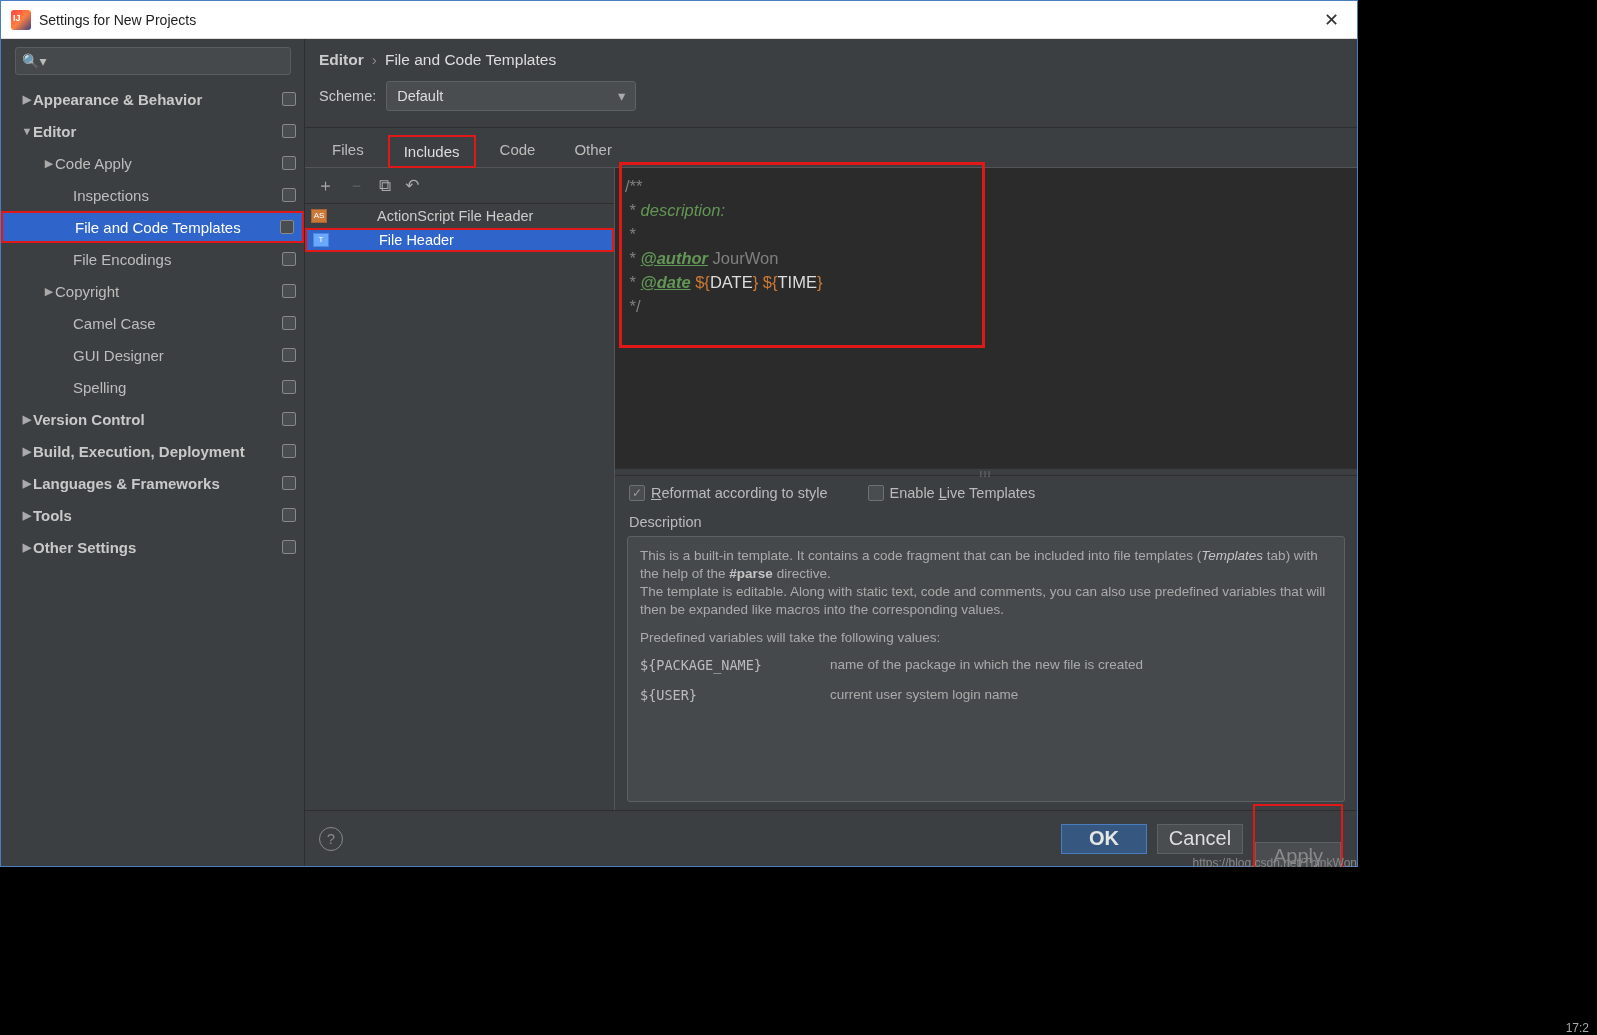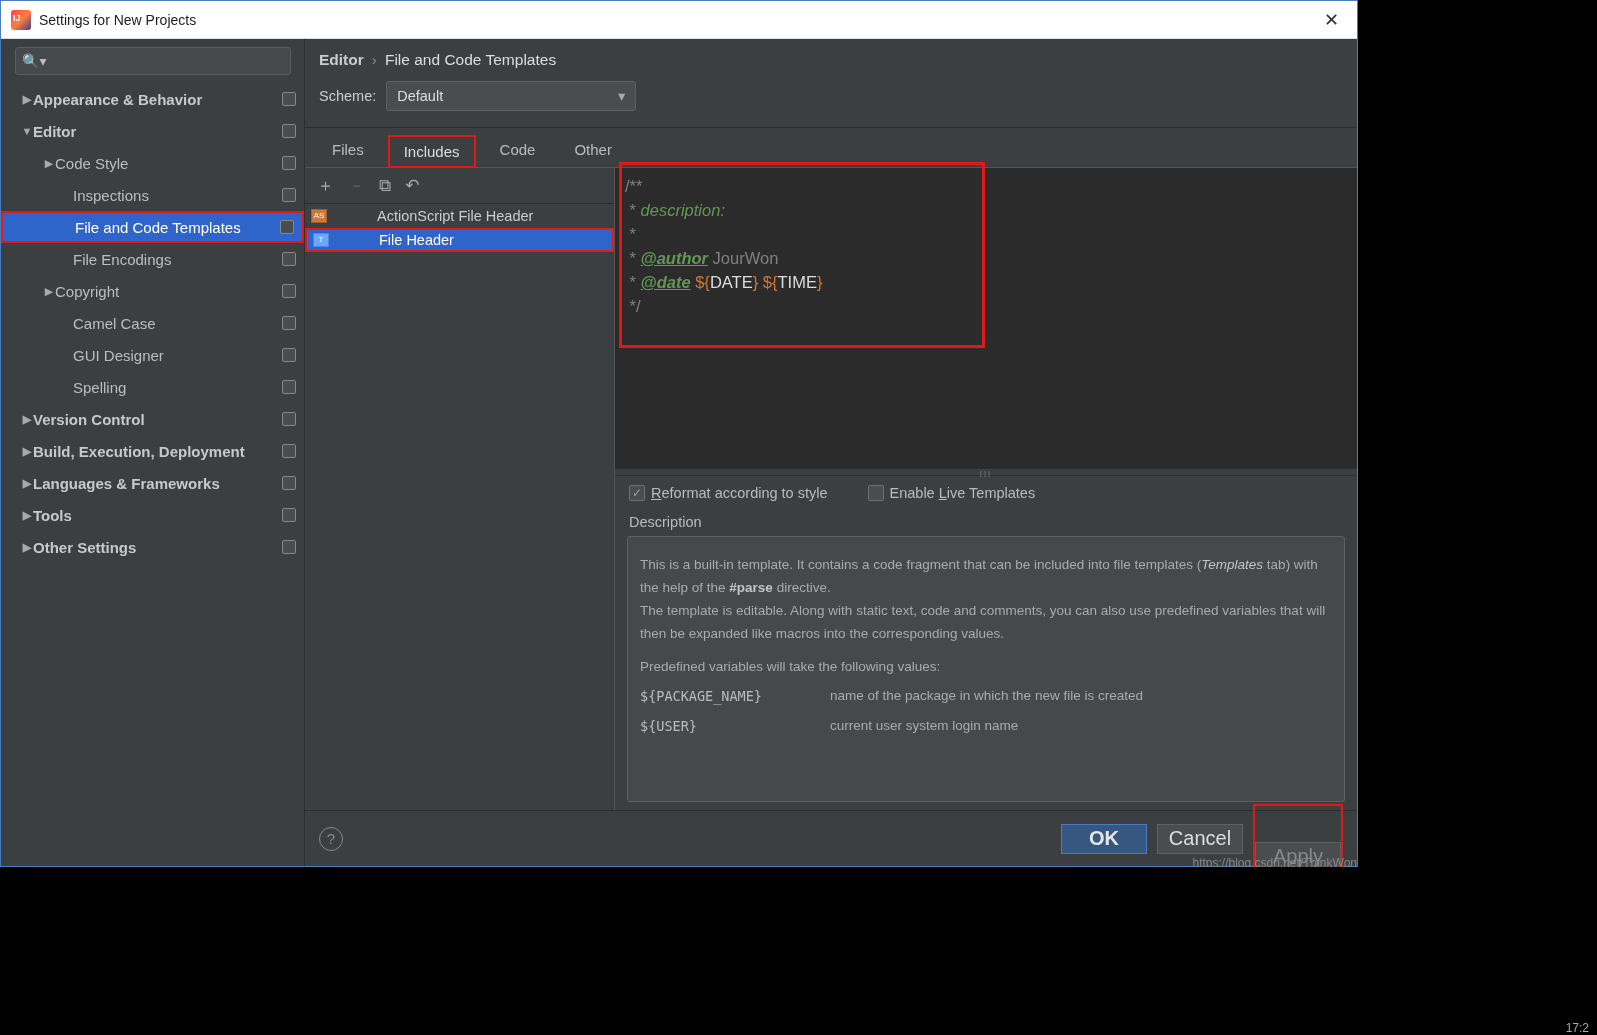--- a/index.html
+++ b/index.html
@@ -96,21 +96,21 @@
   .optsrow { height:34px; display:flex; align-items:center; gap:40px; padding:0 14px; color:#bbb; font-size:14.5px;}
   .chk { display:flex; align-items:center; gap:6px;}
   .chkbox { width:16px; height:16px; background:#4a4d4f; border:1px solid #6e7173; border-radius:2px; display:flex; align-items:center; justify-content:center; font-size:12px; color:#999;}
   .u { text-decoration: underline; }
   .desclabel { padding: 4px 14px 2px 14px; color:#bbb; font-size:14.5px;}
   .descbox {
     flex:1; margin: 4px 12px 8px 12px; background:#46494b; border:1px solid #5e6163;
     border-radius:3px; padding: 10px 12px; color:#aaa; font-size:13.5px; overflow:auto;
     position:relative;
   }
-  .descbox p { margin-bottom:10px; line-height:23px;margin-top:6px;}
+  .descbox p { margin-bottom:10px; line-height:18px;}
   .descbox .it { font-style:italic; color:#c4c4c4;}
   .descbox .bold { font-weight:bold; color:#c4c4c4;}
   .vartable { }
   .vartable .vrow { display:flex; gap:40px; margin-bottom:14px;}
   .vartable .vname { width:150px; font-family:"Consolas",monospace; color:#bbb;}
   .footer {
     height: 56px; background: #3c3f41; display:flex; align-items:center;
     padding: 0 14px; gap:10px; border-top:1px solid #2e2e2e;
   }
   .footer .help {
@@ -152,21 +152,21 @@
             <span class="label">Appearance &amp; Behavior</span>
             <span class="tag"></span>
           </div>
           <div class="tree-item bold" style="padding-left: 20px;">
             <span class="chev">▼</span>
             <span class="label">Editor</span>
             <span class="tag"></span>
           </div>
           <div class="tree-item" style="padding-left: 42px;">
             <span class="chev">▶</span>
-            <span class="label">Code Style</span>
+            <span class="label">Code Apply</span>
             <span class="tag"></span>
           </div>
           <div class="tree-item" style="padding-left: 60px;">
             <span class="chev"></span>
             <span class="label">Inspections</span>
             <span class="tag"></span>
           </div>
           <div class="tree-item selected" style="padding-left: 60px;">
             <span class="chev"></span>
             <span class="label">File and Code Templates</span>

